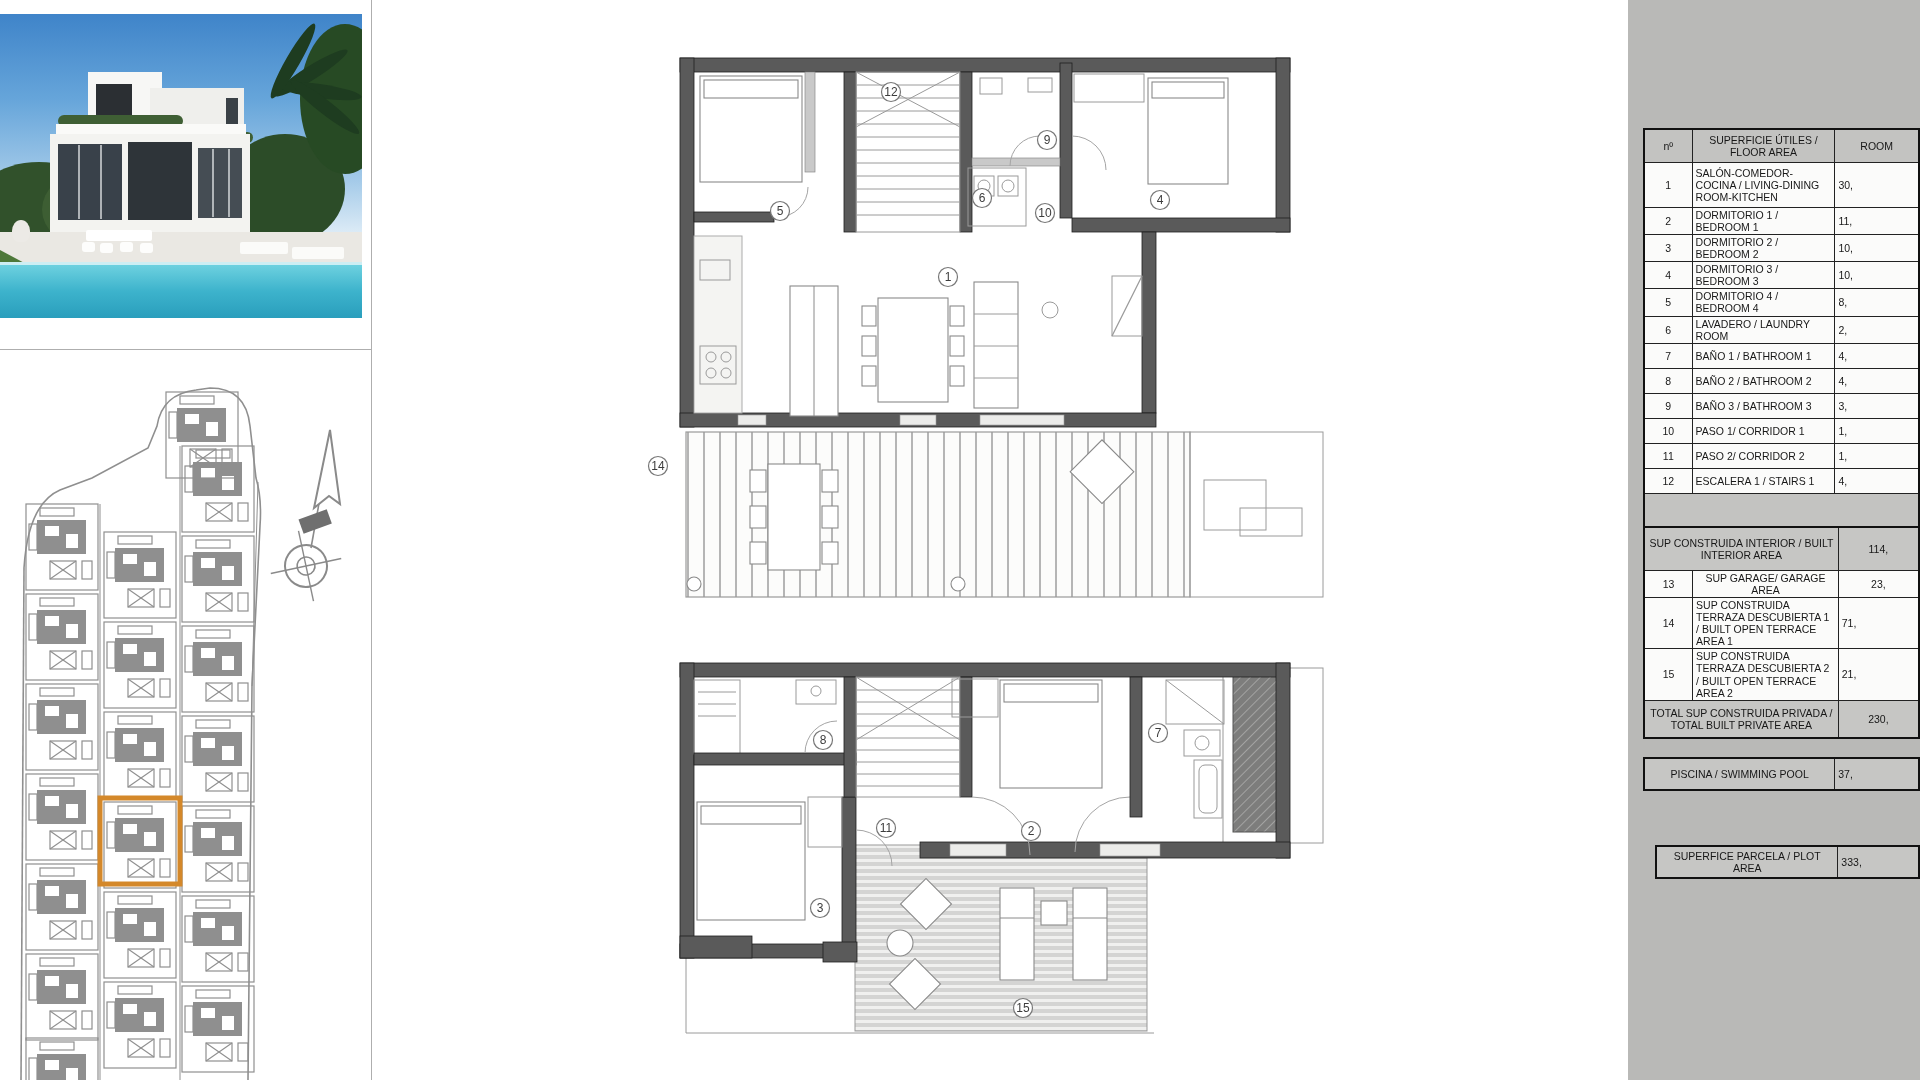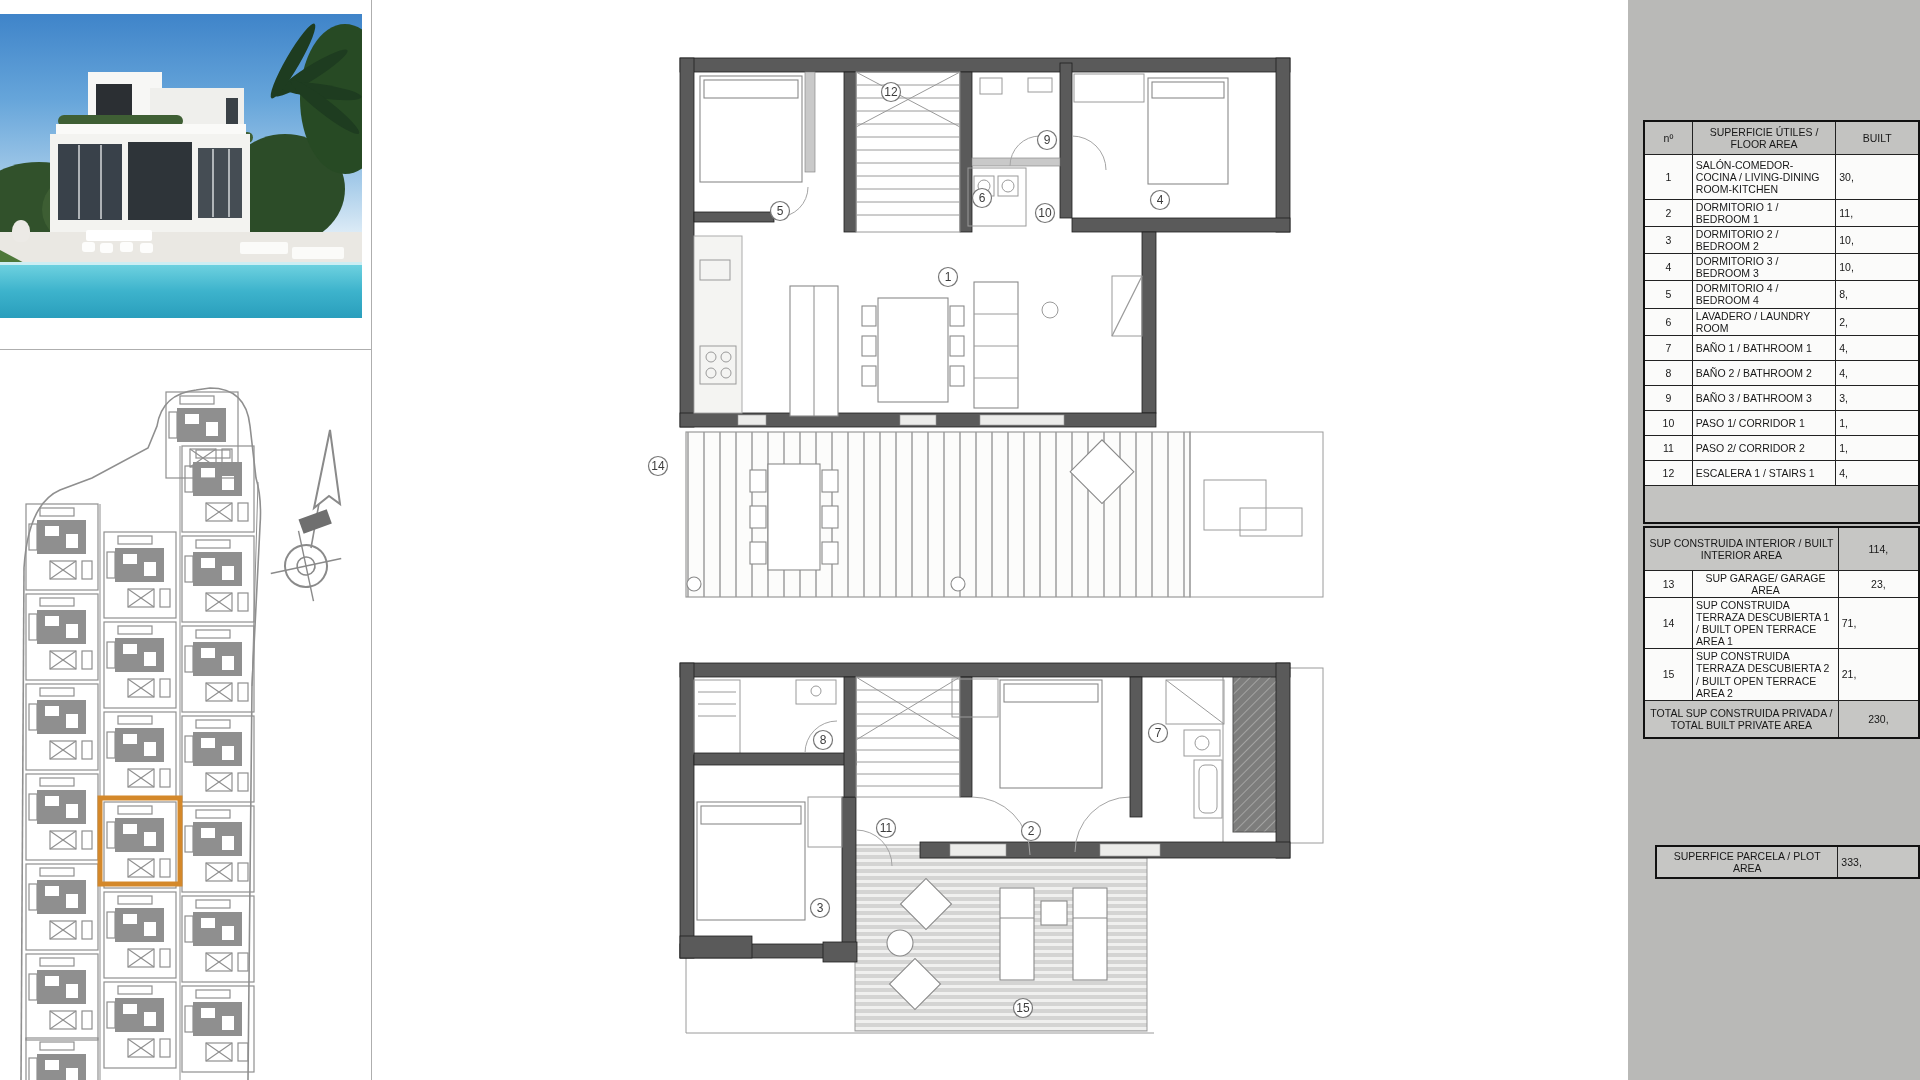--- a/index.html
+++ b/index.html
@@ -383,27 +383,27 @@
         <text class="lblt" x="431" y="795">2</text>
       <circle class="lblc" cx="220" cy="868" r="9.5"></circle>
         <text class="lblt" x="220" y="872">3</text>
       <circle class="lblc" cx="423" cy="968" r="9.5"></circle>
         <text class="lblt" x="423" y="972">15</text>
     </g>
   </svg>
 
   <div class="abs panel">
 
-    <div class="tblwrap" style="top:120px;">
+    <div class="tblwrap" style="top:128px;">
       <table class="at">
         <tbody>
             <tr class="hrow">
           <td class="cno">nº</td>
           <td class="clab" style="text-align:center;">SUPERFICIE ÚTILES / FLOOR AREA</td>
-          <td class="cval">BUILT</td>
+          <td class="cval">ROOM</td>
         </tr>
         <tr class="r1">
           <td class="cno">1</td>
           <td class="clab">SALÓN-COMEDOR-COCINA / LIVING-DINING ROOM-KITCHEN</td>
           <td class="cval">30,</td>
         </tr>
         <tr class="rr">
           <td class="cno">2</td>
           <td class="clab">DORMITORIO 1 / BEDROOM 1</td>
           <td class="cval">11,</td>
@@ -488,20 +488,30 @@
           <td class="cval">21,</td>
         </tr>
         <tr class="tot">
           <td class="clab2" colspan="2">TOTAL SUP CONSTRUIDA PRIVADA / TOTAL BUILT PRIVATE AREA</td>
           <td class="cval">230,</td>
         </tr>
       </tbody>
         </table>
     </div>
 
+    <div class="tblwrap" style="top:757px;">
+      <table class="at">
+        <tbody>
+            <tr class="ext">
+          <td class="clab2">PISCINA / SWIMMING POOL</td>
+          <td class="cval">37,</td>
+        </tr>
+      </tbody>
+        </table>
+    </div>
 
 
     <div class="tblwrap" style="top:845px;padding-left:12px;">
       <table class="at">
         <tbody>
             <tr class="ext">
           <td class="clab2">SUPERFICE PARCELA / PLOT AREA</td>
           <td class="cval">333,</td>
         </tr>
       </tbody>

